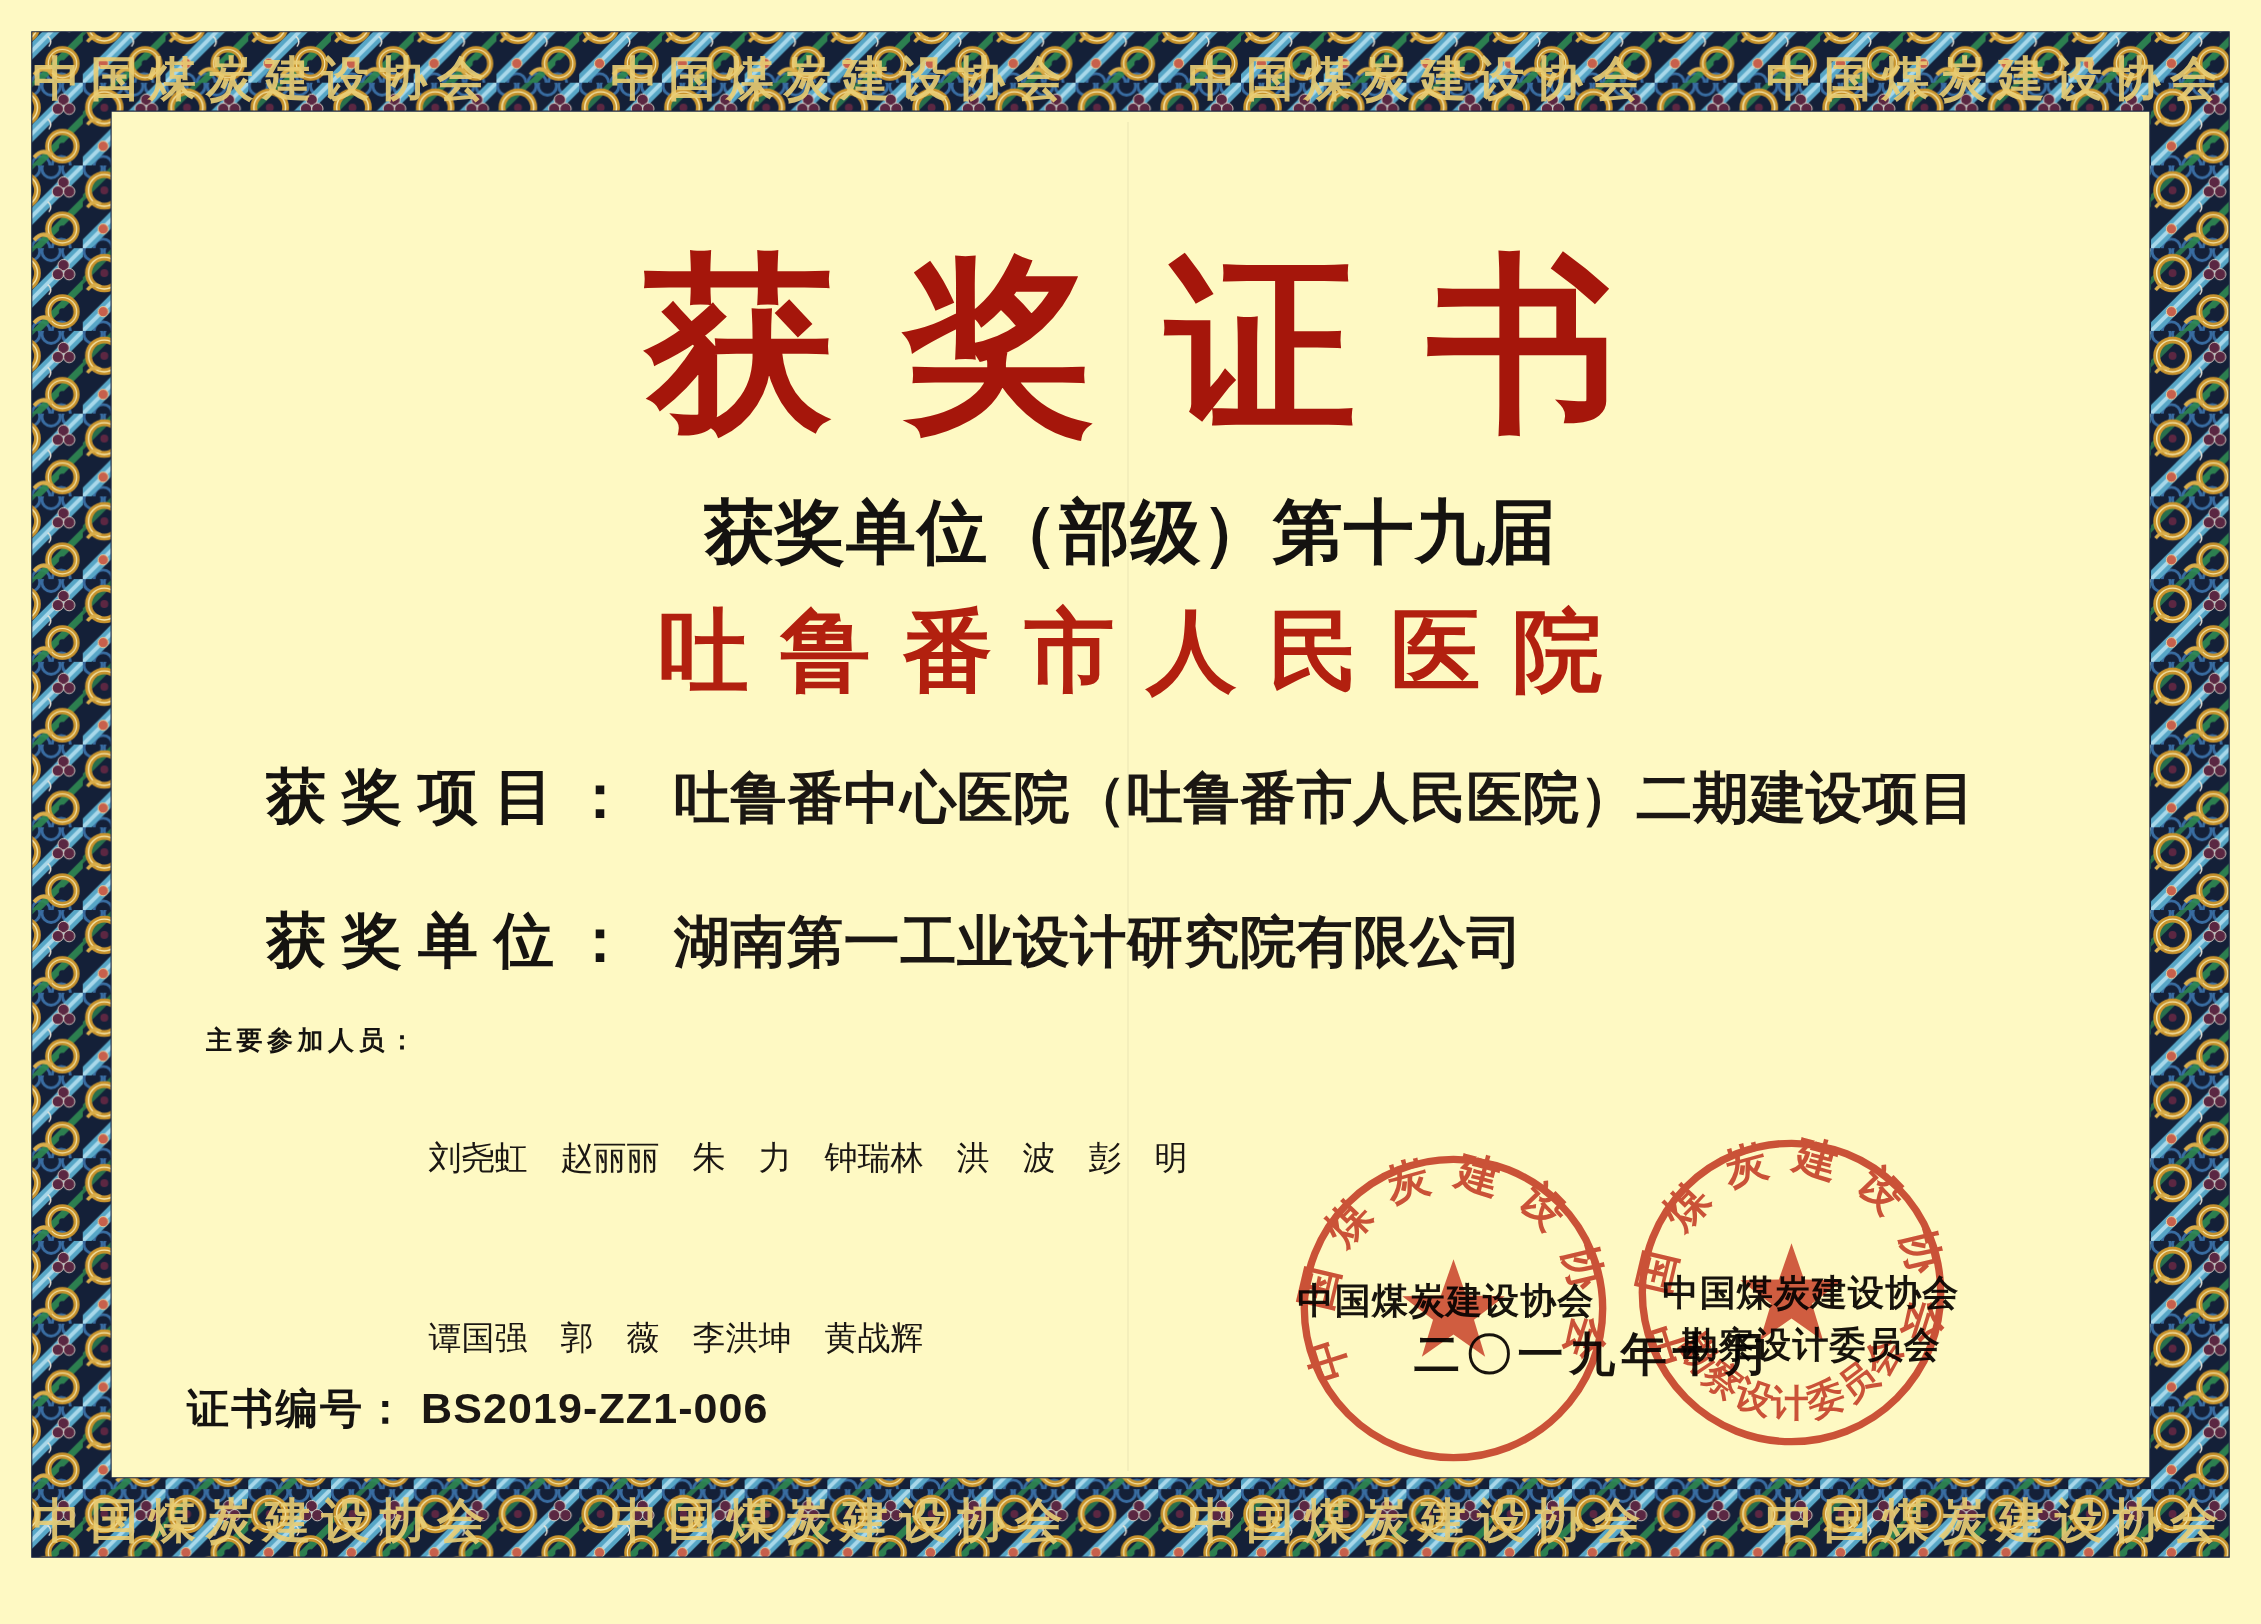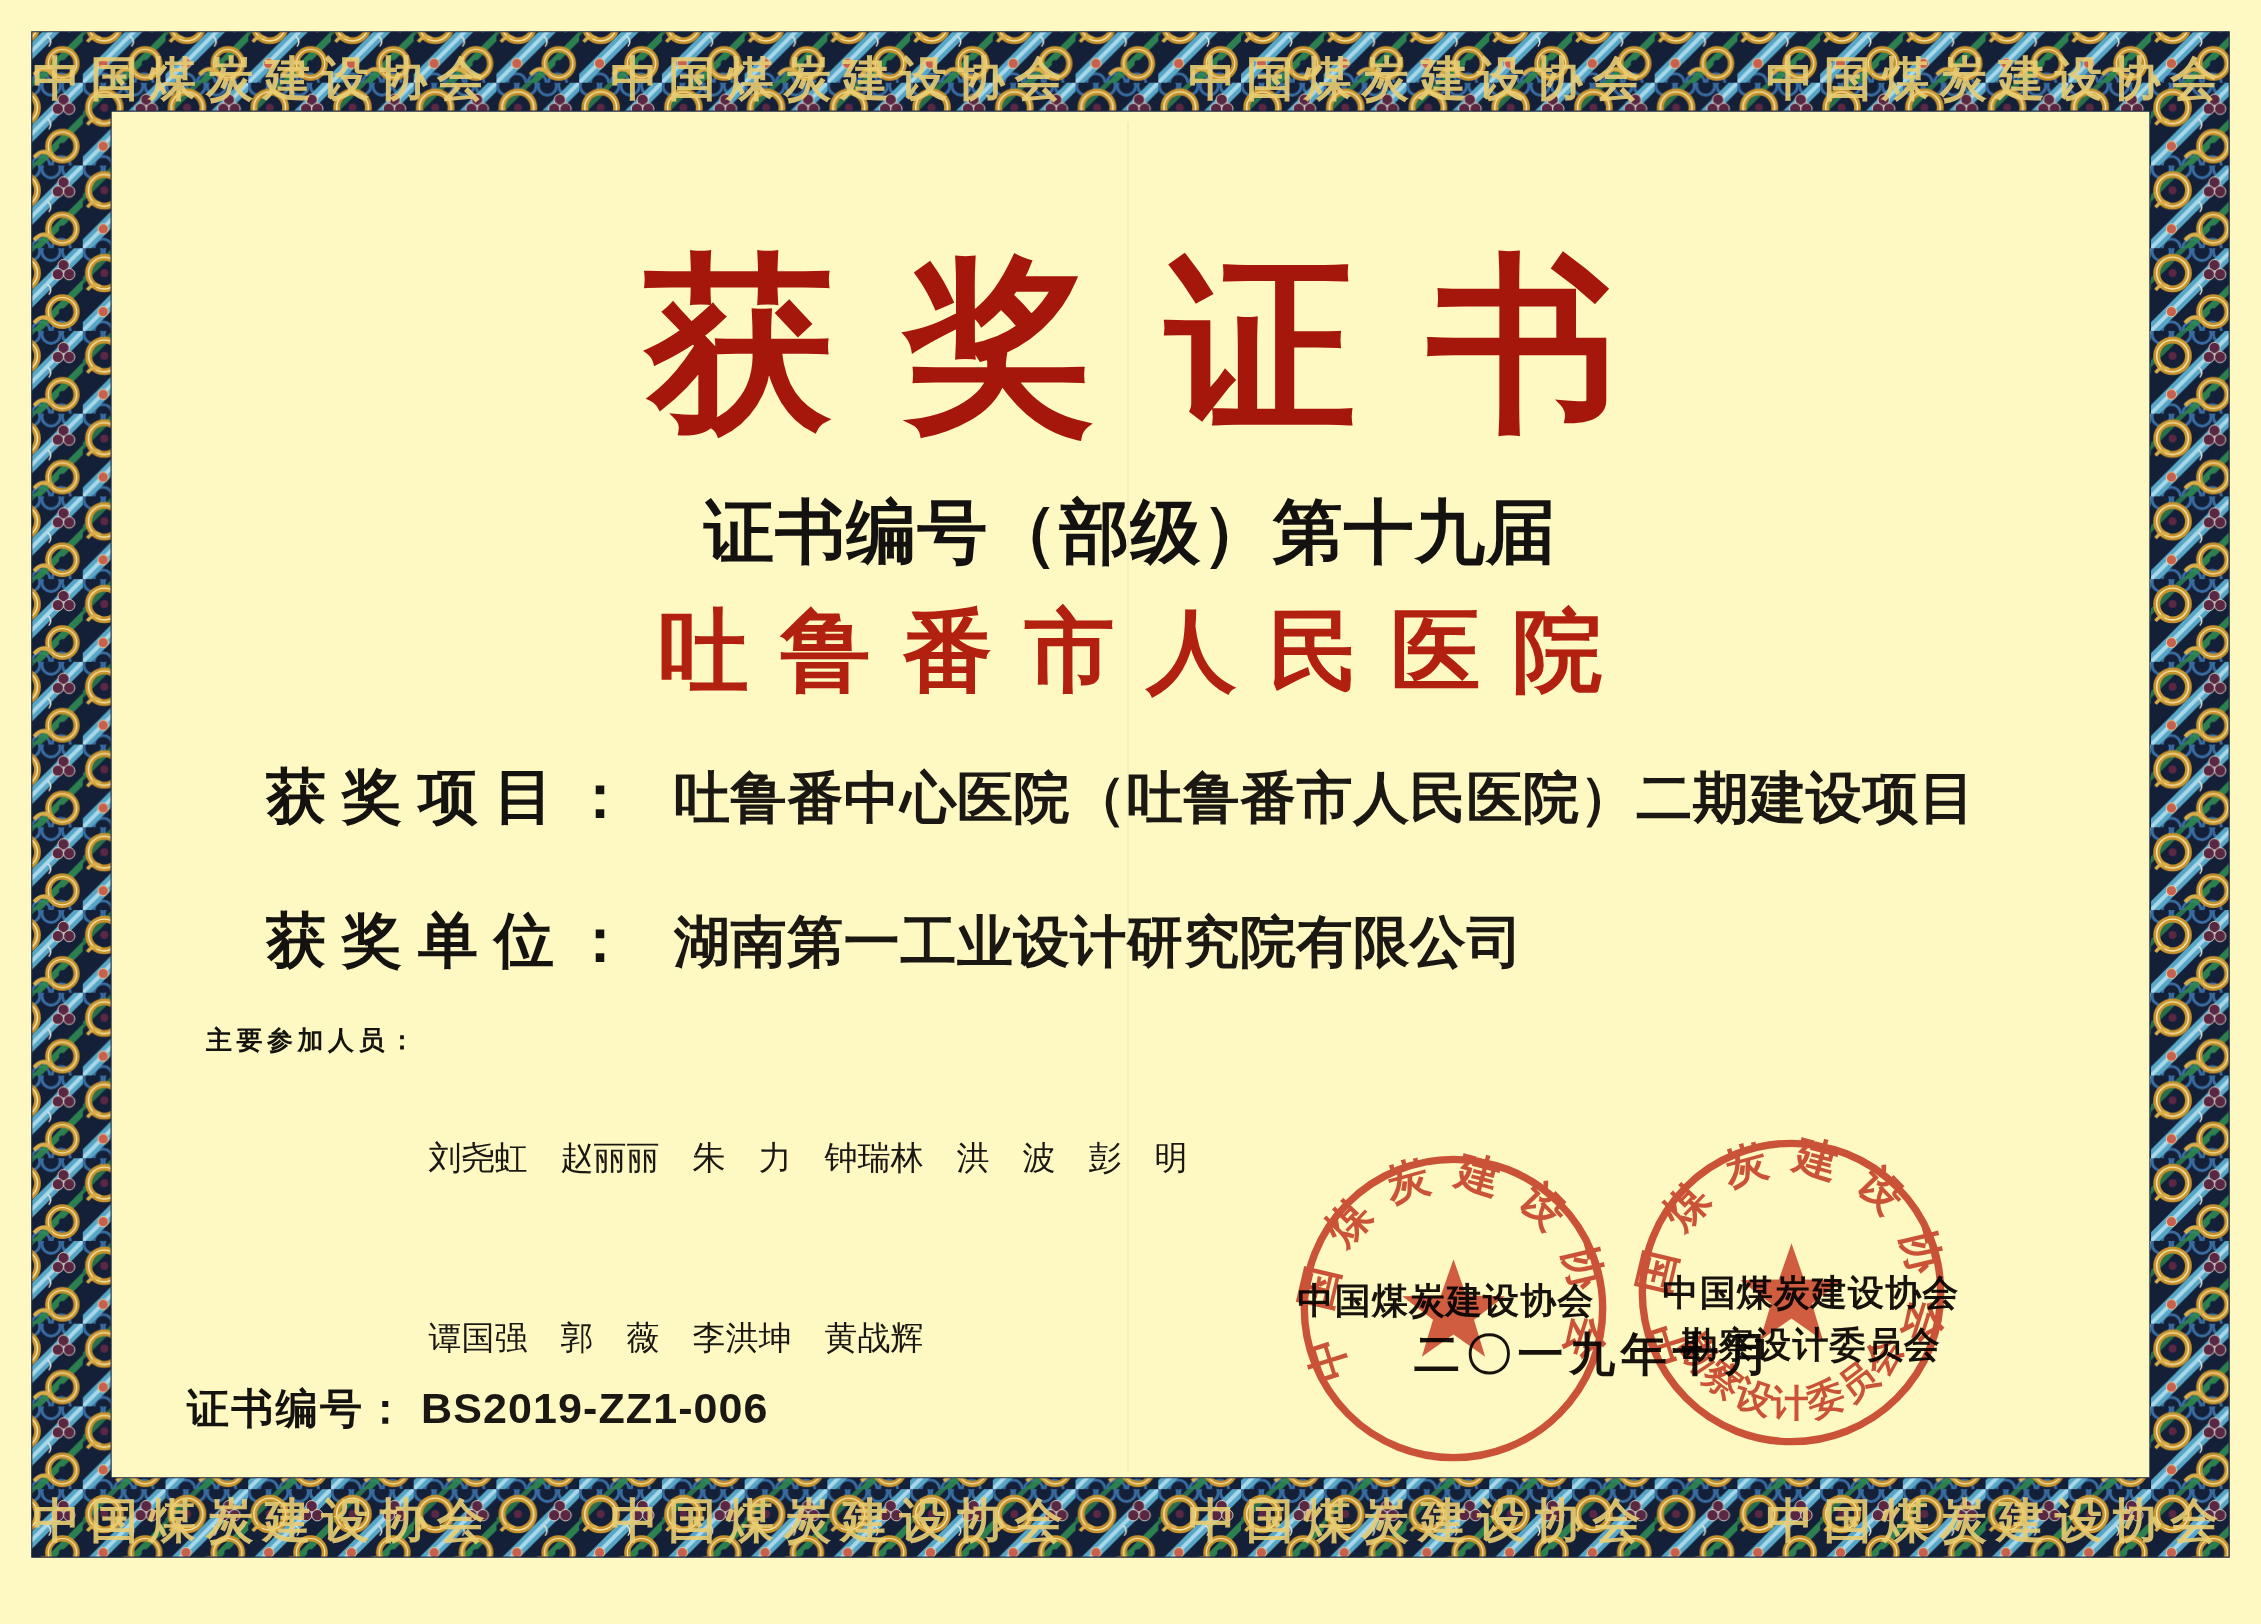--- a/index.html
+++ b/index.html
@@ -112,21 +112,21 @@
       </pattern>
     </defs>
     <path d="M56 56 H3934 V2748 H56 Z M196 196 H3794 V2608 H196 Z" fill="url(#broc)" fill-rule="evenodd" stroke="#1c2743" stroke-width="2"></path>
     <text class="band-text" x="1995" y="168">中国煤炭建设协会　　中国煤炭建设协会　　中国煤炭建设协会　　中国煤炭建设协会</text>
     <text class="band-text" x="1995" y="2712">中国煤炭建设协会　　中国煤炭建设协会　　中国煤炭建设协会　　中国煤炭建设协会</text>
   </svg>
 
   <div class="fold"></div>
 
   <h1 class="title">获奖证书</h1>
-  <div class="session">证书编号（部级）第十九届</div>
+  <div class="session">获奖单位（部级）第十九届</div>
   <div class="award">吐鲁番市人民医院</div>
 
   <div class="field-row r2">
     <span class="lbl">获奖单位：</span>
     <span class="val">湖南第一工业设计研究院有限公司</span>
   </div>
   <div class="field-row r1">
     <span class="lbl">获奖项目：</span>
     <span class="val">吐鲁番中心医院（吐鲁番市人民医院）二期建设项目</span>
   </div>

